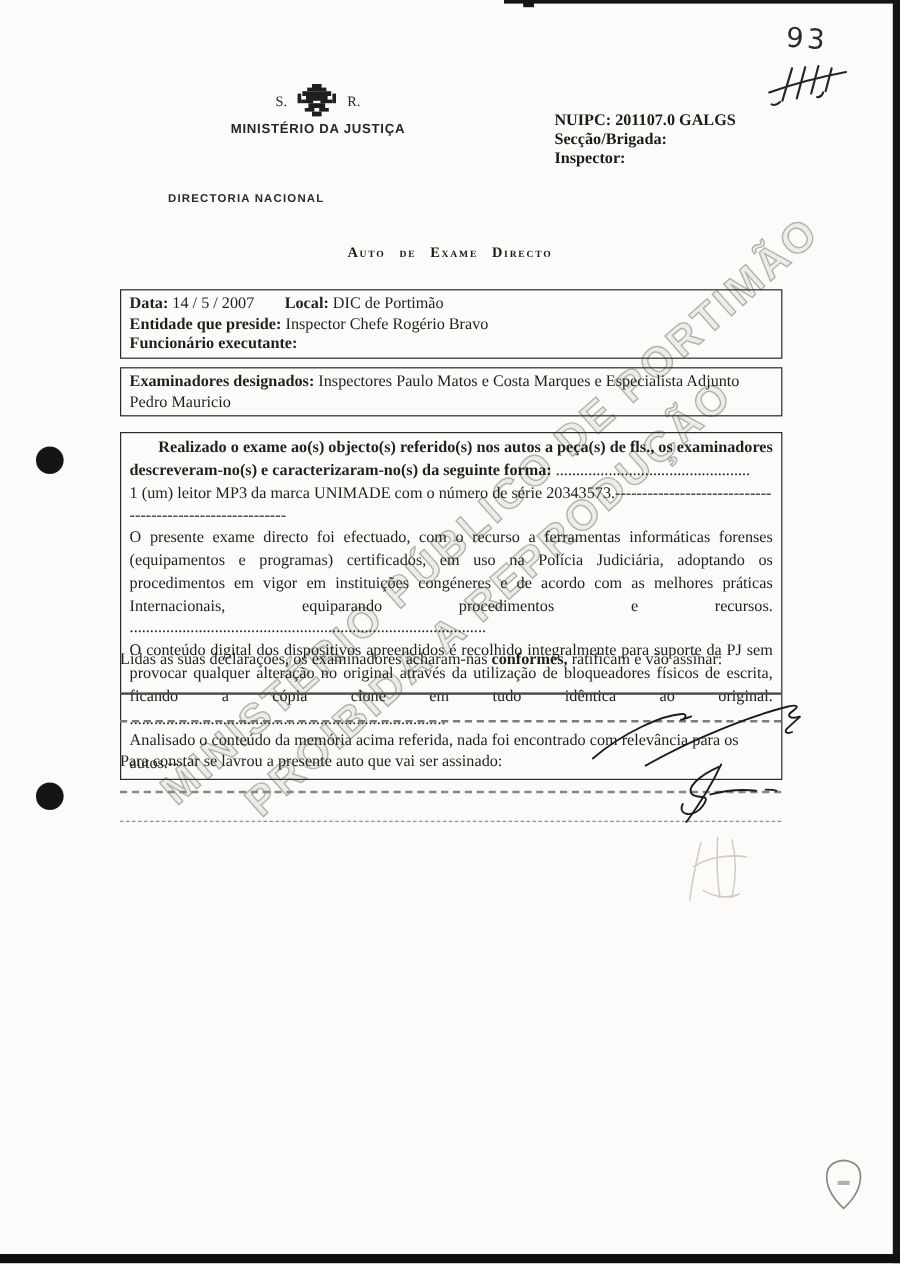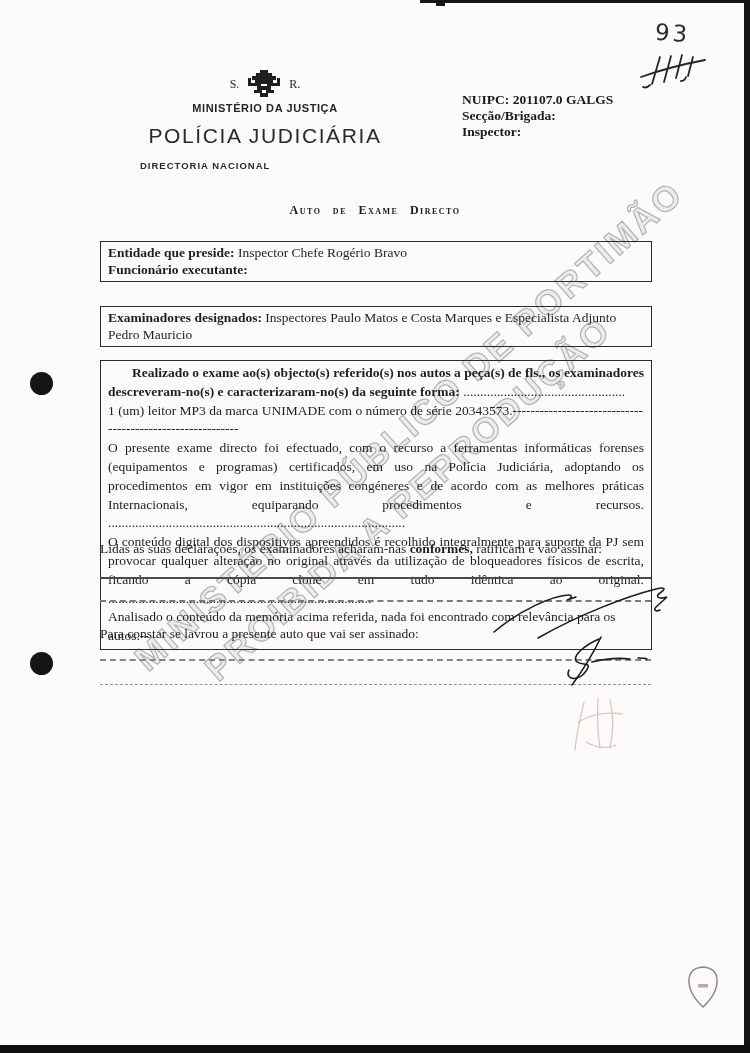--- a/index.html
+++ b/index.html
@@ -113,32 +113,37 @@
         <rect x="8" y="21" width="8" height="3"></rect>
         <rect x="20" y="21" width="8" height="3"></rect>
         <rect x="14" y="24" width="8" height="4"></rect>
         <rect x="2" y="9" width="3" height="8"></rect>
         <rect x="31" y="9" width="3" height="8"></rect>
       </g>
     </svg>
     <span class="emblem-side">R.</span>
   </div>
   <div class="ministry">MINISTÉRIO DA JUSTIÇA</div>
-  <div class="org">POLÍCIA JUDICIÁRIA</div>
   <div class="directorate">DIRECTORIA NACIONAL</div>
 
   <div class="case-block">
     <div><span>NUIPC:</span> <span>201107.0 GALGS</span></div>
     <div>Secção/Brigada:</div>
     <div>Inspector:</div>
   </div>
 
   <div class="doc-title">Auto de Exame Directo</div>
 
   <div class="box box-info">
+    <div>
+      <span class="b">Data:</span>
+      <span>14 / 5 / 2007</span>
+      <span class="b gap-l">Local:</span>
+      <span>DIC de Portimão</span>
+    </div>
     <div>
       <span class="b">Entidade que preside:</span>
       <span>Inspector Chefe Rogério Bravo</span>
     </div>
     <div>
       <span class="b">Funcionário executante:</span>
     </div>
   </div>
 
   <div class="box box-exam-designated">

